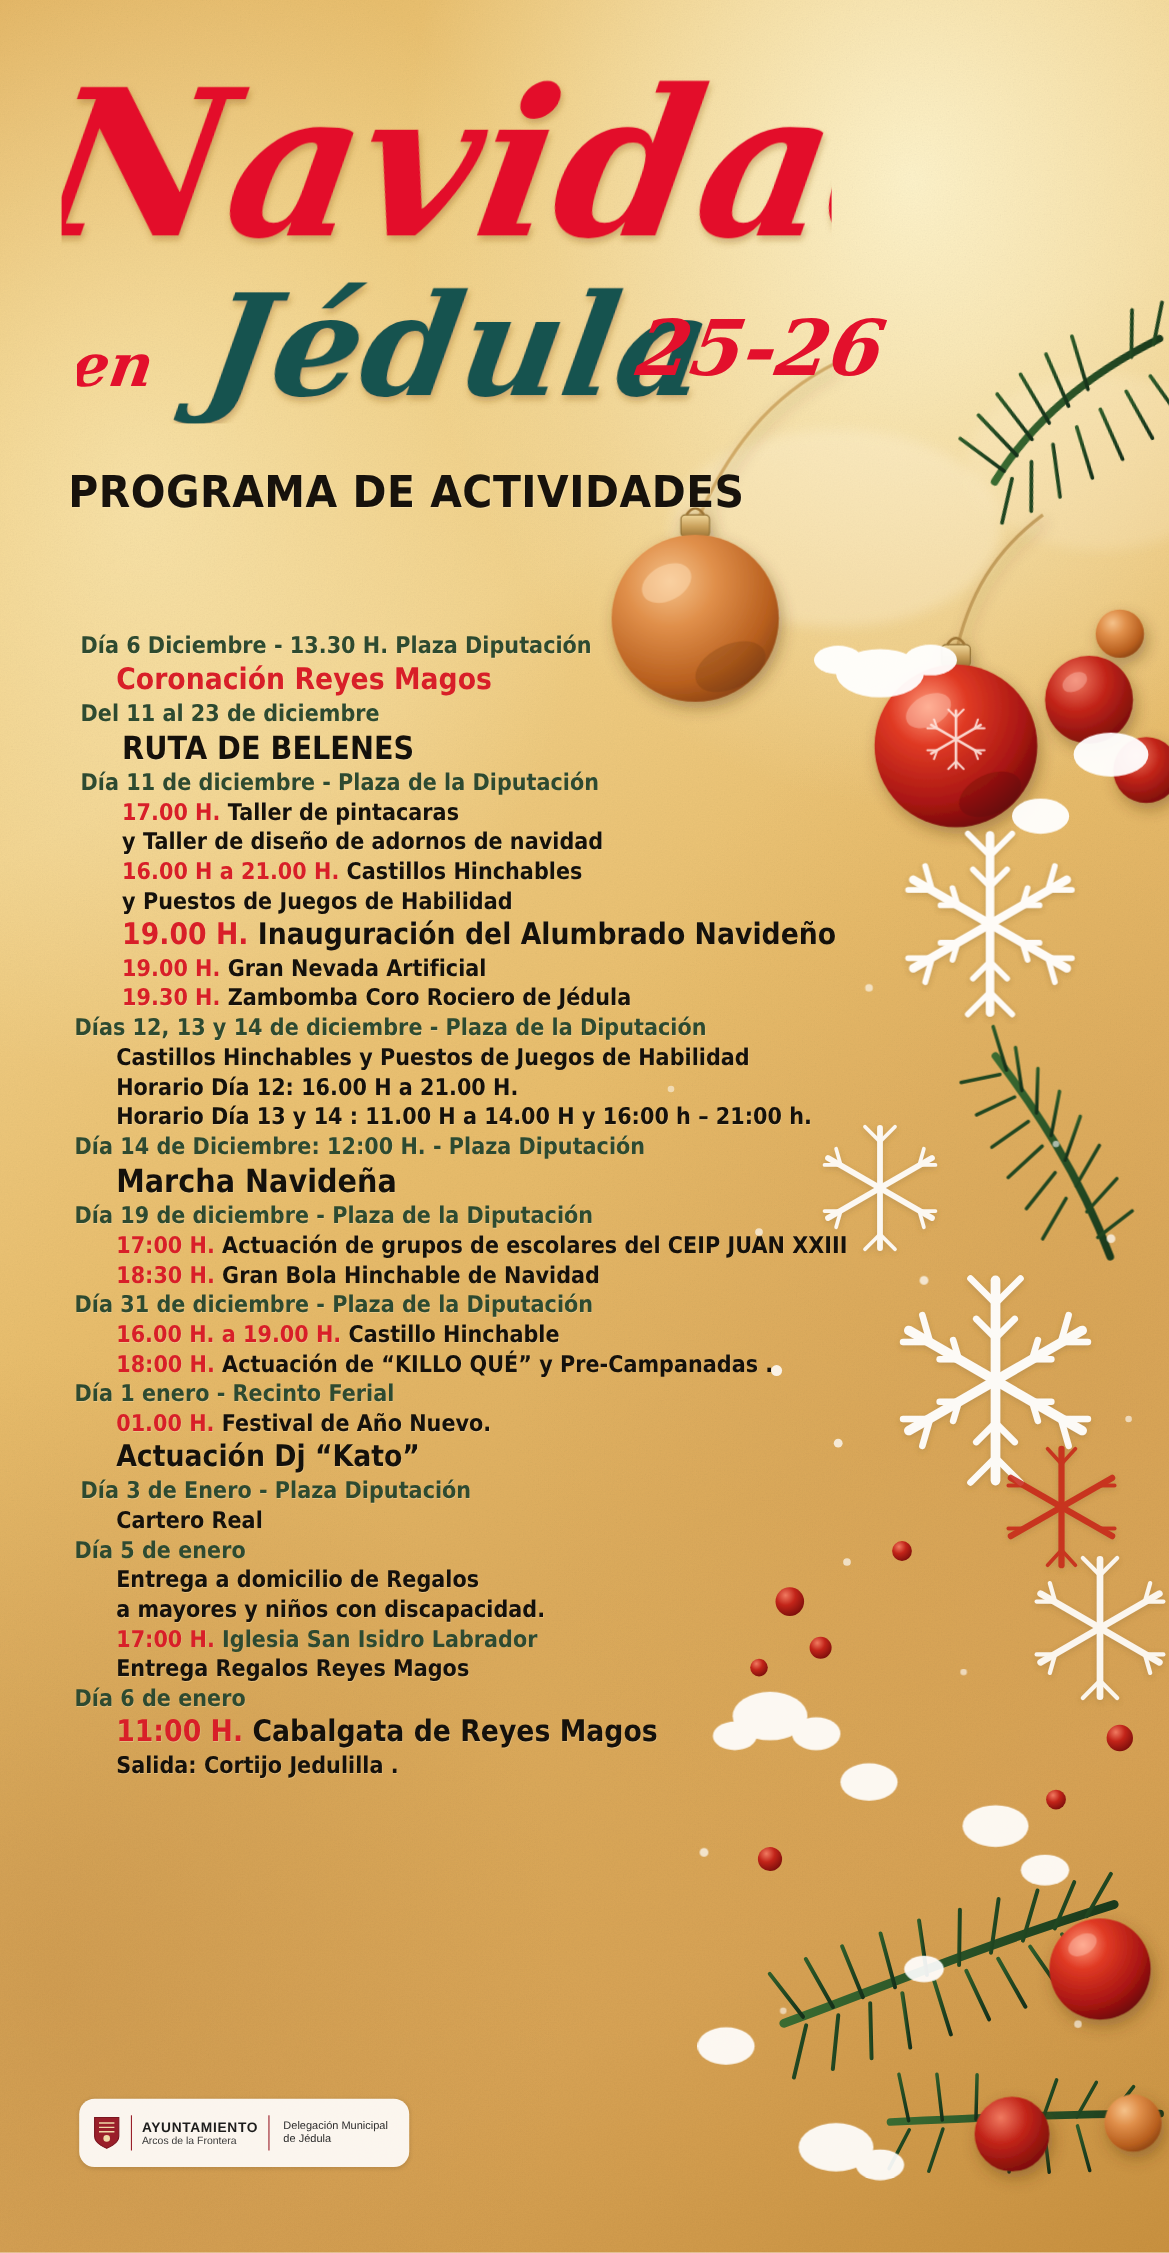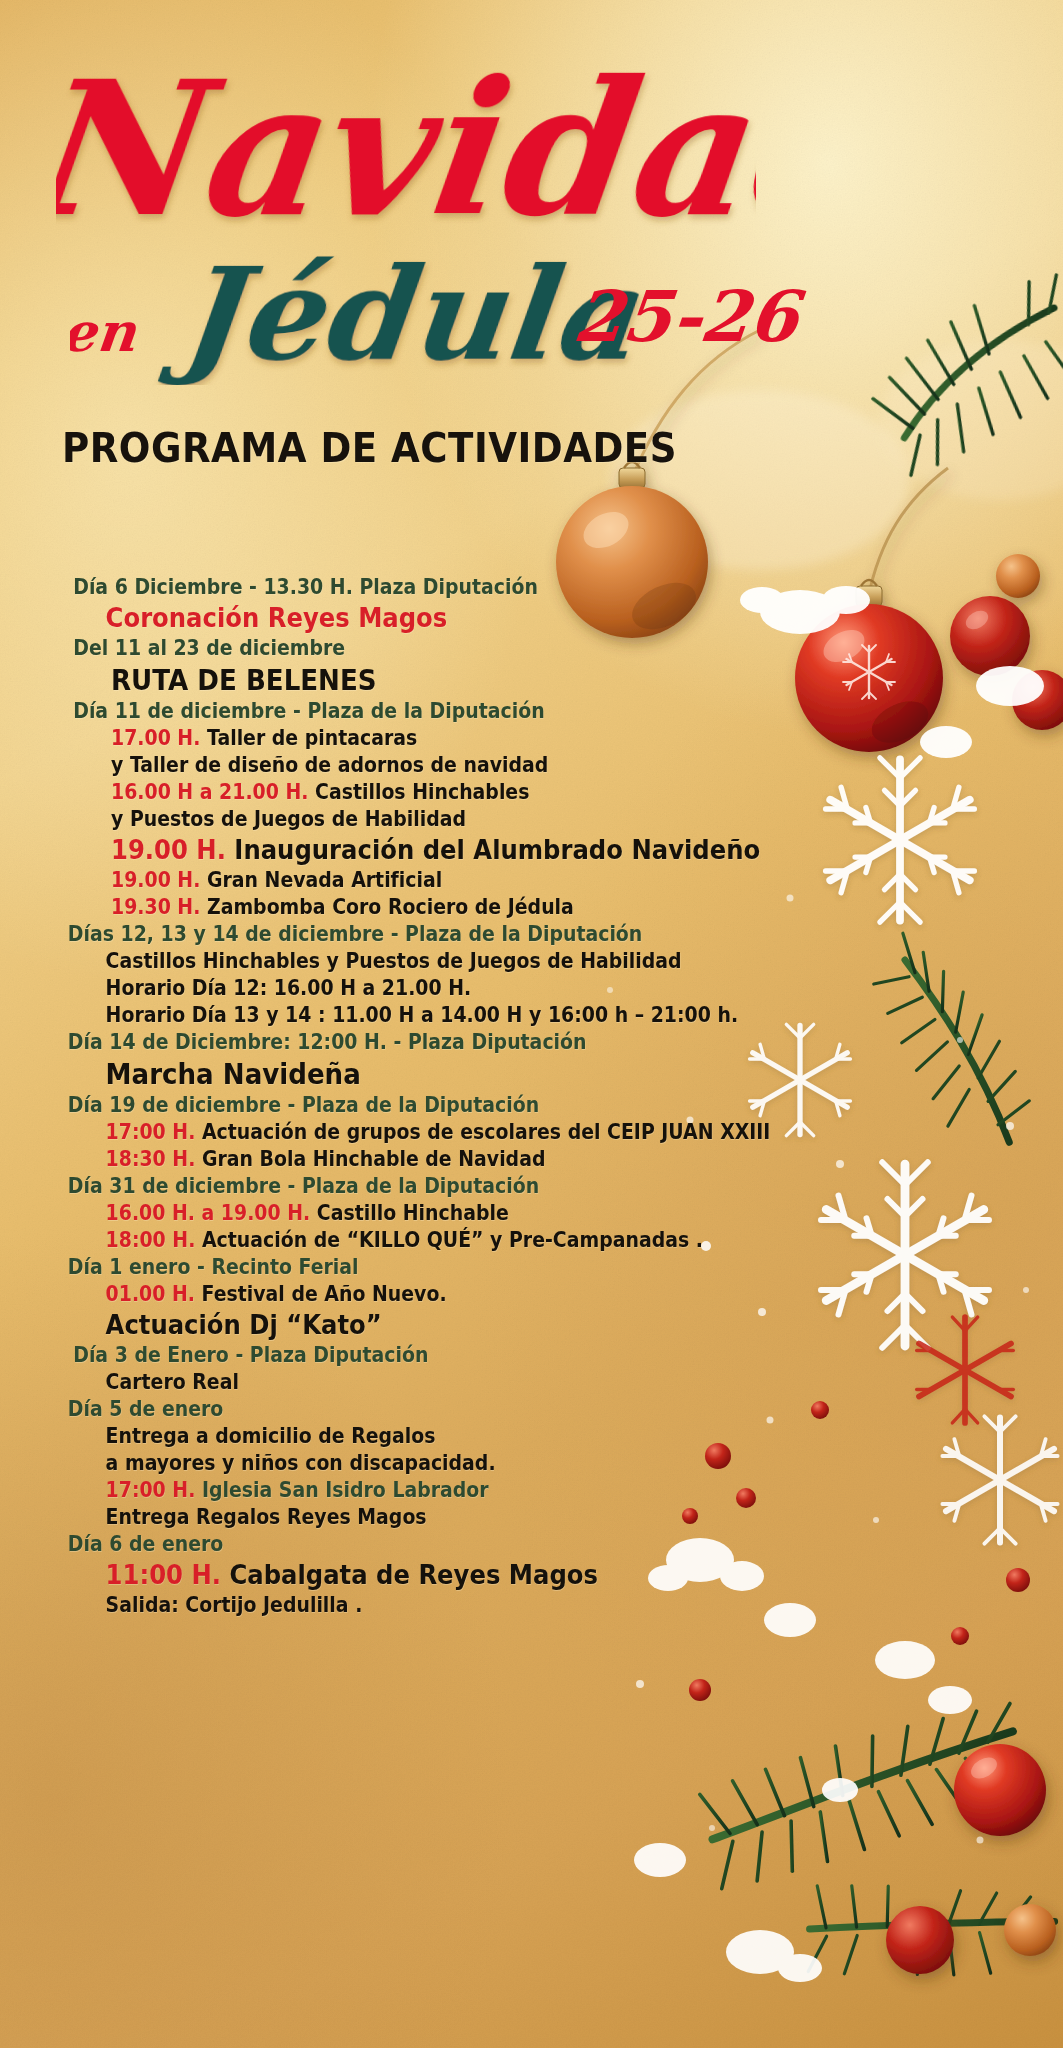--- a/index.html
+++ b/index.html
@@ -563,14 +563,31 @@
       <div class="ln date" style="padding-left: 62px;"><span>Día 5 de enero</span></div>
       <div class="ln t-black" style="padding-left: 104px;"><span>Entrega a domicilio de Regalos</span></div>
       <div class="ln t-black" style="padding-left: 104px;"><span>a mayores y niños con discapacidad.</span></div>
       <div class="ln t-red" style="padding-left: 104px;"><span>17:00 H.</span><span class="t-green">  Iglesia San Isidro Labrador</span></div>
       <div class="ln t-black" style="padding-left: 104px;"><span>Entrega Regalos Reyes Magos</span></div>
       <div class="ln date" style="padding-left: 62px;"><span>Día 6 de enero</span></div>
       <div class="ln big-red" style="padding-left: 104px;"><span>11:00 H.</span><span class="big-black"> Cabalgata de Reyes Magos</span></div>
       <div class="ln t-black" style="padding-left: 104px;"><span>Salida: Cortijo Jedulilla .</span></div>
     </div>
 
+  <div id="footer-badge">
+    <svg class="crest" viewBox="0 0 26 32">
+      <path d="M2,2 H24 V19 C24,26 13,30 13,30 C13,30 2,26 2,19 Z" fill="#9a1f2a" stroke="#7a1620" stroke-width="1"></path>
+      <path d="M6,7 H20 M6,11 H20 M6,15 H20" stroke="#f0d9a8" stroke-width="1.3"></path>
+      <circle cx="13" cy="21" r="3" fill="#f0d9a8"></circle>
+    </svg>
+    <div class="badge-sep"></div>
+    <div class="badge-col">
+      <div class="badge-main">AYUNTAMIENTO</div>
+      <div class="badge-sub">Arcos de la Frontera</div>
+    </div>
+    <div class="badge-sep"></div>
+    <div class="badge-col badge-col2">
+      <div>Delegación Municipal</div>
+      <div>de Jédula</div>
+    </div>
+  </div>
 
 </div>
 
 </body></html>

